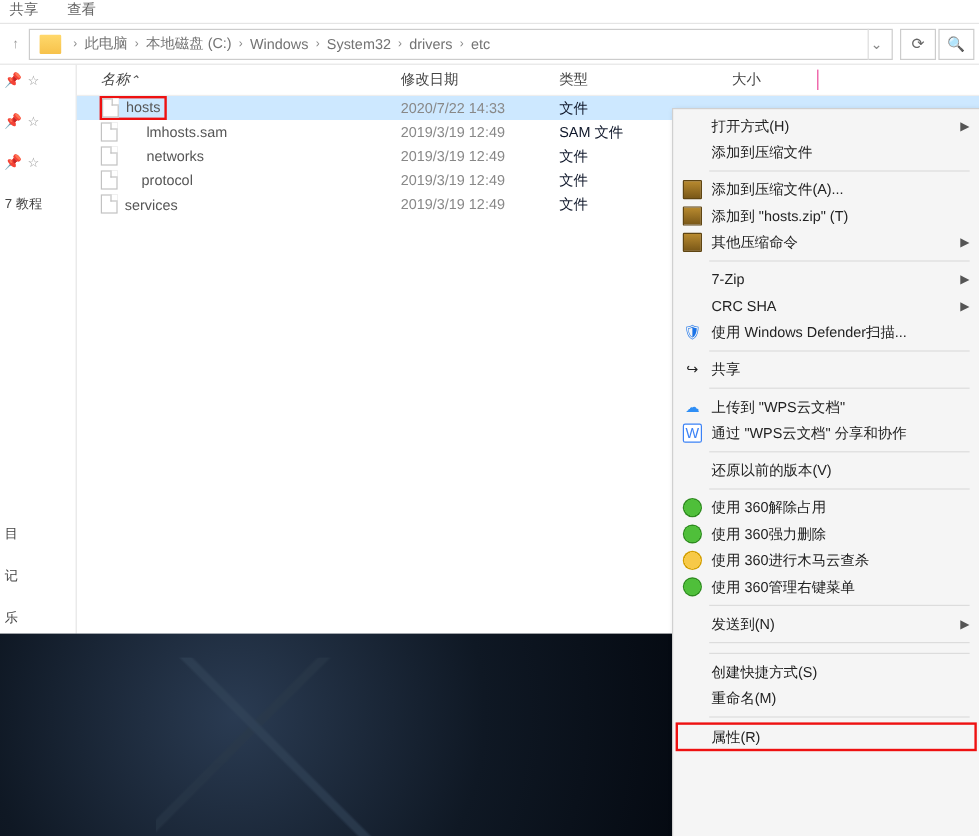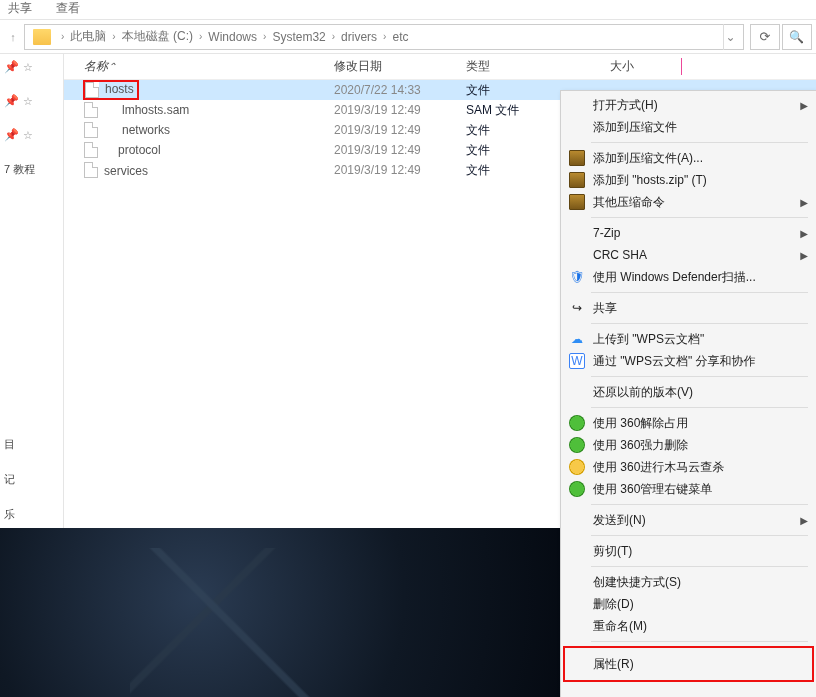--- a/index.html
+++ b/index.html
@@ -195,21 +195,21 @@
     white-space:nowrap;
   }
   .ctx-item .ic {
     position:absolute; left:6px; top:3px; width:16px; height:16px;
     display:flex; align-items:center; justify-content:center; font-size:12px;
   }
   .ctx-sep { height:1px; background:#dcdcdc; margin:4px 6px 4px 28px; }
   .ctx-item .arrow {
     position:absolute; right:6px; font-size:10px; color:#555;
   }
-  .ctx-item.tall { height:36px; }
+  .ctx-item.tall { height:24px; }
   .red-outline { outline:2px solid #e11; outline-offset:-2px; }
 
   .ic-zip { background:linear-gradient(#b88a2f,#7a5818); border:1px solid #5f4512; border-radius:1px;}
   .ic-shield { color:#1a73e8; }
   .ic-cloud { color:#2f8ef5; }
   .ic-wps { background:#fff; border:1px solid #3b82f6; border-radius:2px; font-size:8px; color:#3b82f6; line-height:13px; text-align:center;}
   .ic-360g { background:radial-gradient(circle,#4fbf3a 60%,#2e8b1f 62%); border-radius:50%;}
   .ic-360y { background:radial-gradient(circle,#f7c948 60%,#d39e00 62%); border-radius:50%;}
 </style>
 </head>
@@ -430,29 +430,23 @@
   <div class="ctx-item">
       <span class="ic ic-360g"></span>
       <span>使用 360管理右键菜单</span>
     </div>
   <div class="ctx-sep"></div>
   <div class="ctx-item">
       <span>发送到(N)</span>
       <span class="arrow">▶</span>
     </div>
   <div class="ctx-sep"></div>
-  <div class="ctx-item">
-      <span>剪切(T)</span>
-    </div>
   <div class="ctx-sep"></div>
   <div class="ctx-item">
       <span>创建快捷方式(S)</span>
-    </div>
-  <div class="ctx-item">
-      <span>删除(D)</span>
     </div>
   <div class="ctx-item">
       <span>重命名(M)</span>
     </div>
   <div class="ctx-sep"></div>
   <div class="ctx-item tall red-outline">
       <span>属性(R)</span>
     </div>
 </div>
 

